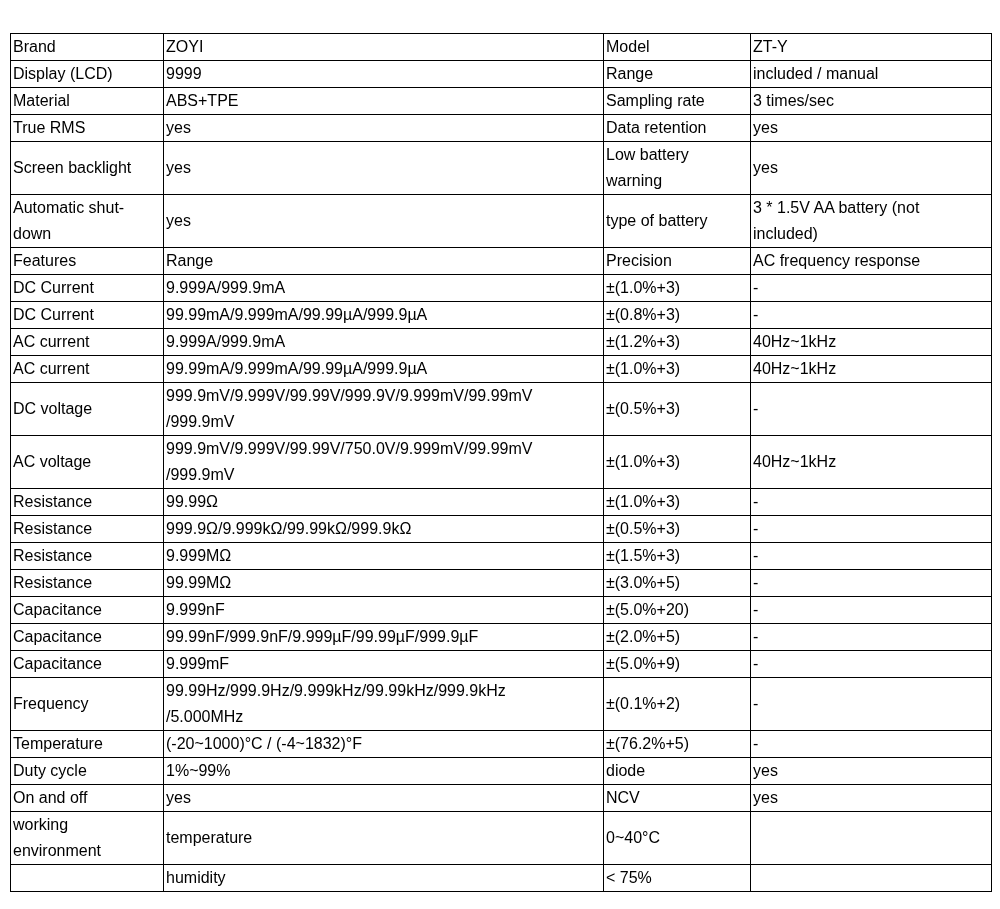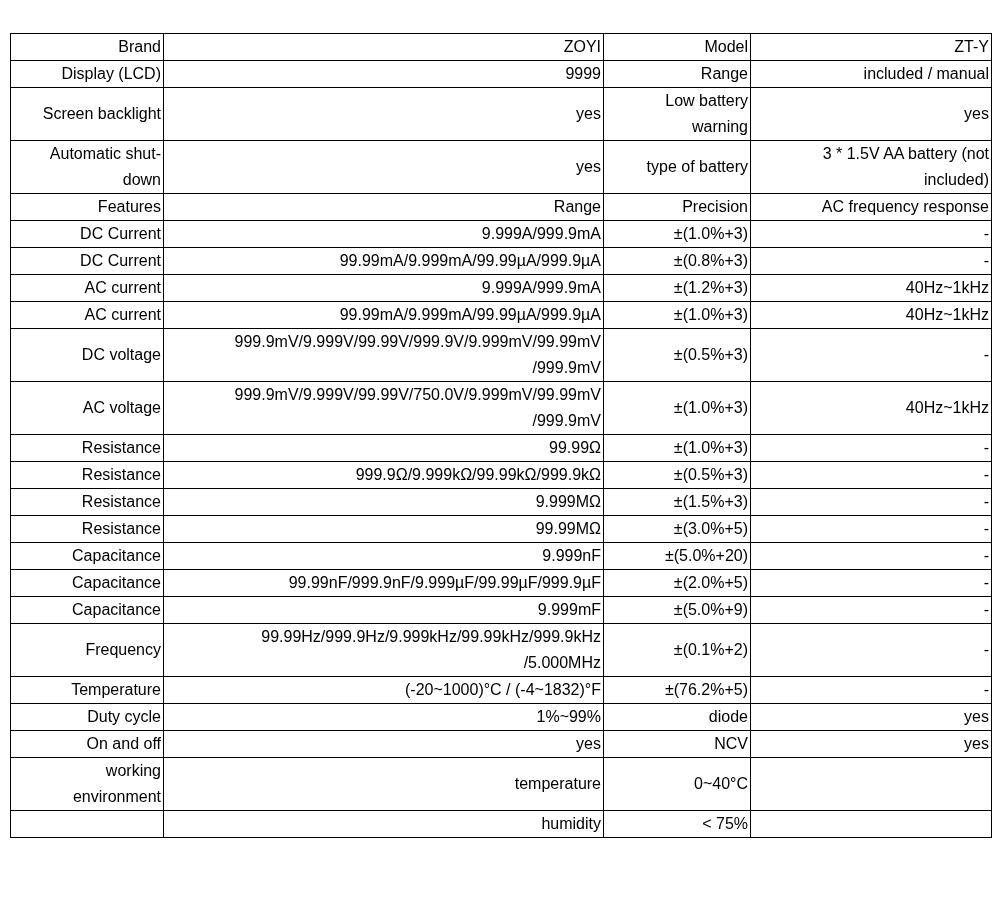--- a/index.html
+++ b/index.html
@@ -13,21 +13,20 @@
     position: relative;
     font-family: "Liberation Sans", sans-serif;
     color: #000000;
   }
   table.spec {
     position: absolute;
     left: 10px;
     top: 33px;
     border-collapse: collapse;
     table-layout: fixed;
-    text-align: right;
   }
   table.spec td {
     border: 1px solid #000000;
     font-size: 16px;
     line-height: 26px;
     padding: 0 2px 0 2px;
     color: #000000;
     white-space: pre-line;
     vertical-align: middle;
     overflow: hidden;
@@ -50,20 +49,32 @@
         <td>Model</td>
         <td>ZT-Y</td>
       </tr>
       <tr>
         <td>Display (LCD)</td>
         <td>9999</td>
         <td>Range</td>
         <td>included / manual</td>
       </tr>
       <tr>
+        <td>Material</td>
+        <td>ABS+TPE</td>
+        <td>Sampling rate</td>
+        <td>3 times/sec</td>
+      </tr>
+      <tr>
+        <td>True RMS</td>
+        <td>yes</td>
+        <td>Data retention</td>
+        <td>yes</td>
+      </tr>
+      <tr>
         <td>Screen backlight</td>
         <td>yes</td>
         <td>Low battery
 warning</td>
         <td>yes</td>
       </tr>
       <tr>
         <td>Automatic shut-
 down</td>
         <td>yes</td>

